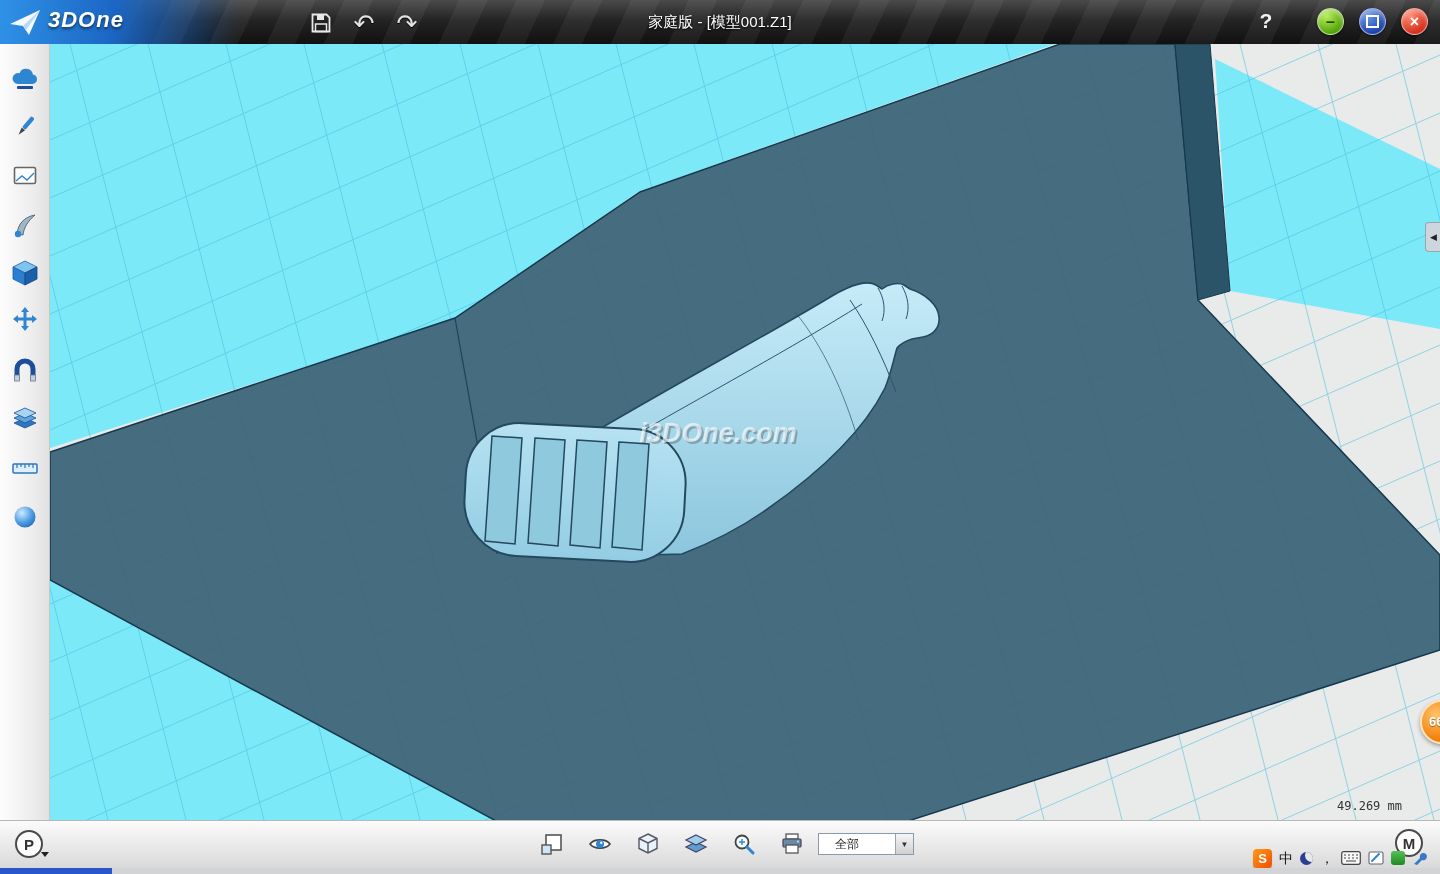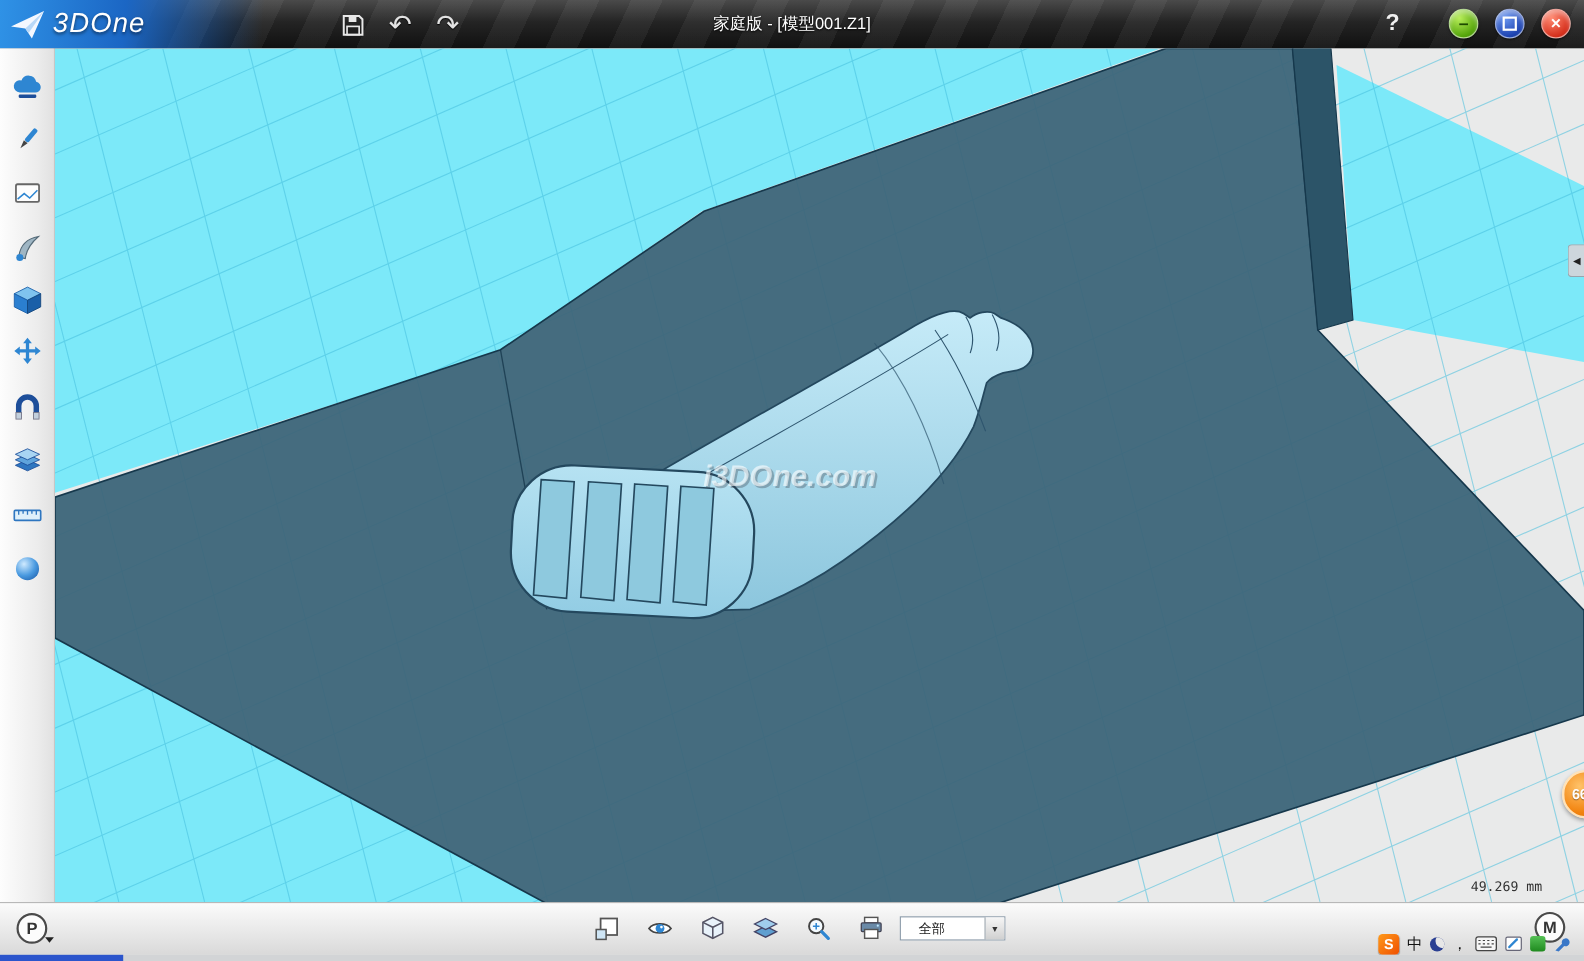--- a/index.html
+++ b/index.html
@@ -7,21 +7,21 @@
        font-family:"Liberation Sans",sans-serif;background:#e9eaea;}
 
   
   .titlebar{position:absolute;left:0;top:0;width:1440px;height:44px;
     background:linear-gradient(180deg,#4a4a4a 0%,#242424 45%,#101010 100%);}
   .titlebar::before{content:"";position:absolute;inset:0;pointer-events:none;
     background:repeating-linear-gradient(115deg,rgba(255,255,255,.05) 0 26px,rgba(255,255,255,0) 26px 52px);}
   .logo-area{position:absolute;left:0;top:0;width:270px;height:44px;
     background:linear-gradient(95deg,#2f92e6 0%,#1b66c4 42%,rgba(27,80,160,0) 88%);}
   .app-logo{position:absolute;left:8px;top:6px;}
-  .app-name{position:absolute;left:48px;top:7px;font-size:25px;font-weight:normal;font-style:italic;
+  .app-name{position:absolute;left:48px;top:7px;font-size:22px;font-weight:bold;font-style:italic;
     color:#fff;letter-spacing:1px;text-shadow:0 2px 3px rgba(0,0,0,.55);}
   .tb-btn{position:absolute;top:8px;width:30px;height:30px;display:flex;align-items:center;
     justify-content:center;cursor:pointer;}
   .tb-glyph{font-size:25px;color:#e2e2e2;line-height:1;text-shadow:0 1px 1px #000;}
   .window-title{position:absolute;left:0;right:0;top:0;height:44px;line-height:44px;text-align:center;
     color:#fff;font-size:15px;pointer-events:none;text-shadow:0 1px 2px #000;}
   .help-btn{position:absolute;left:1252px;top:6px;width:28px;height:30px;display:flex;align-items:center;
     justify-content:center;color:#f0f0f0;font-size:21px;font-weight:bold;cursor:pointer;}
   .win-btn{position:absolute;top:8px;width:27px;height:27px;border-radius:50%;
     border:1px solid rgba(255,255,255,.55);display:flex;align-items:center;justify-content:center;

